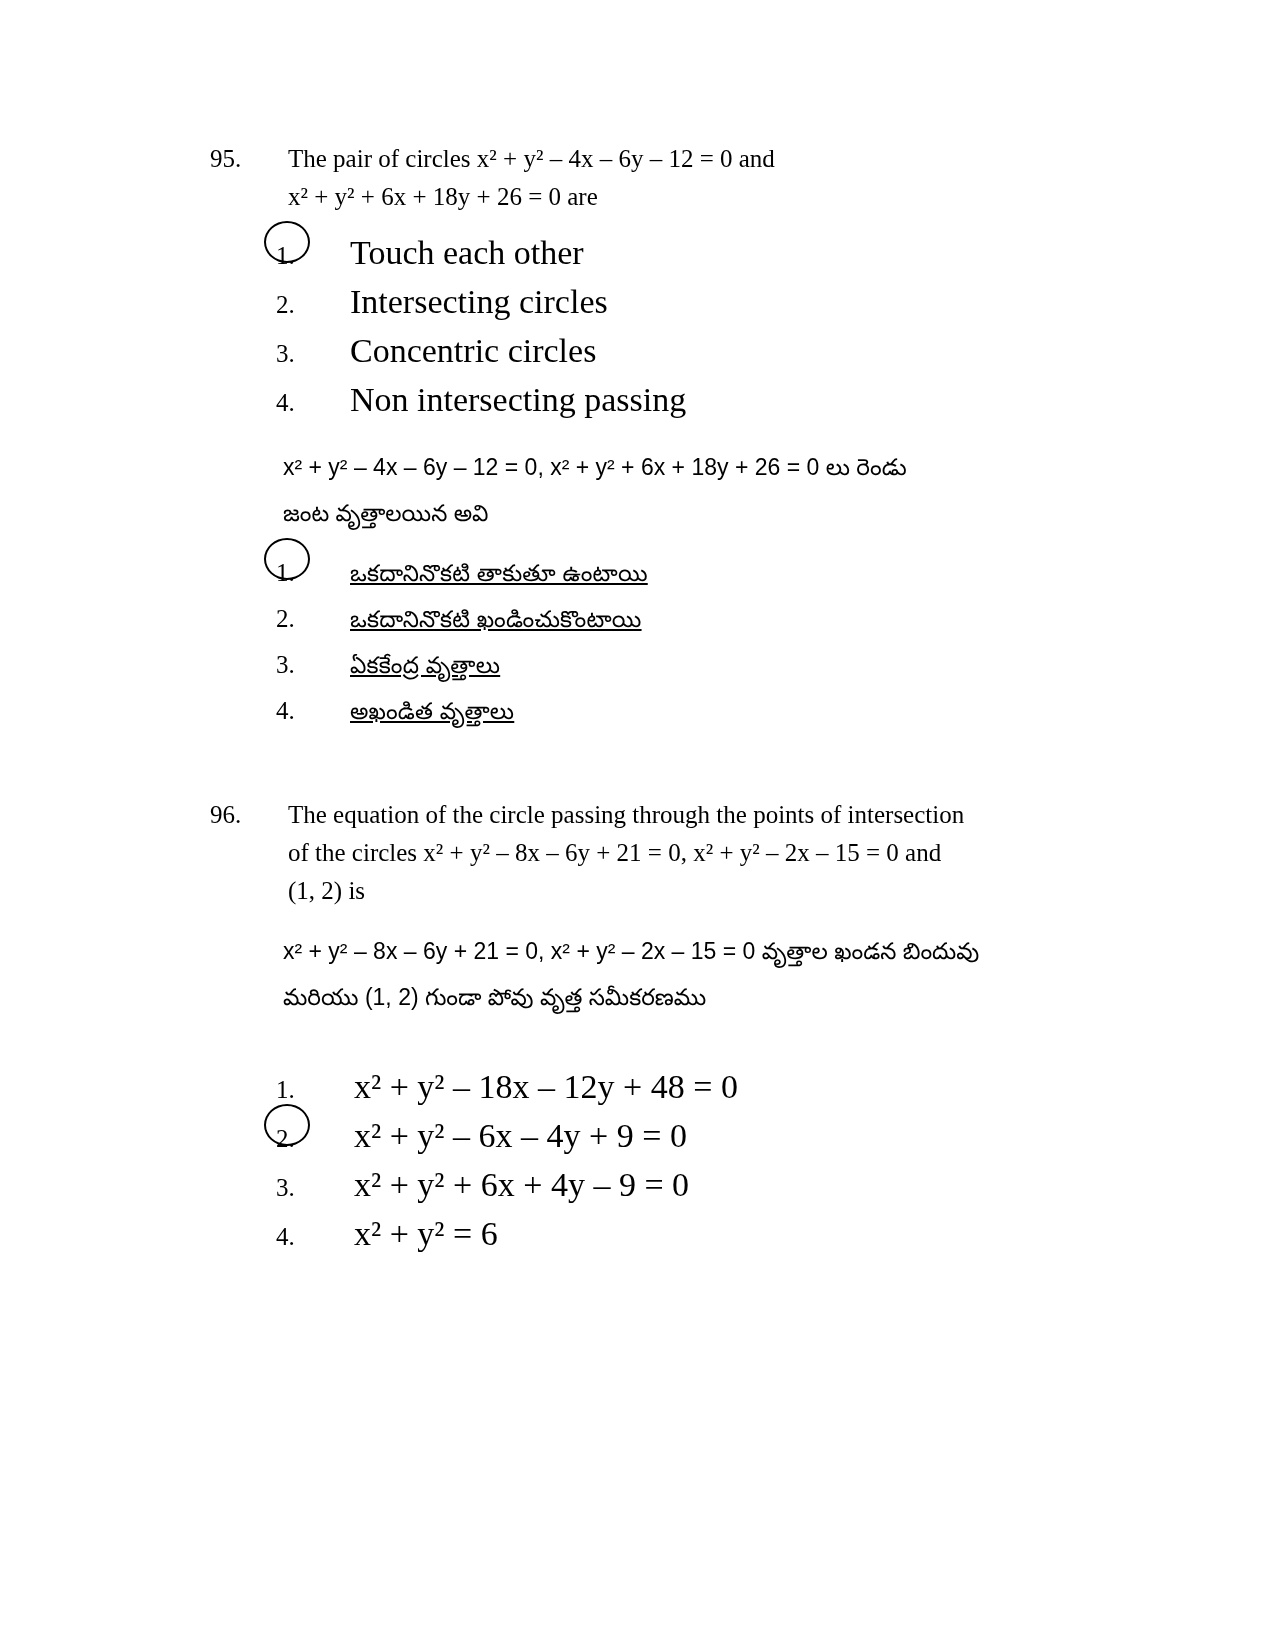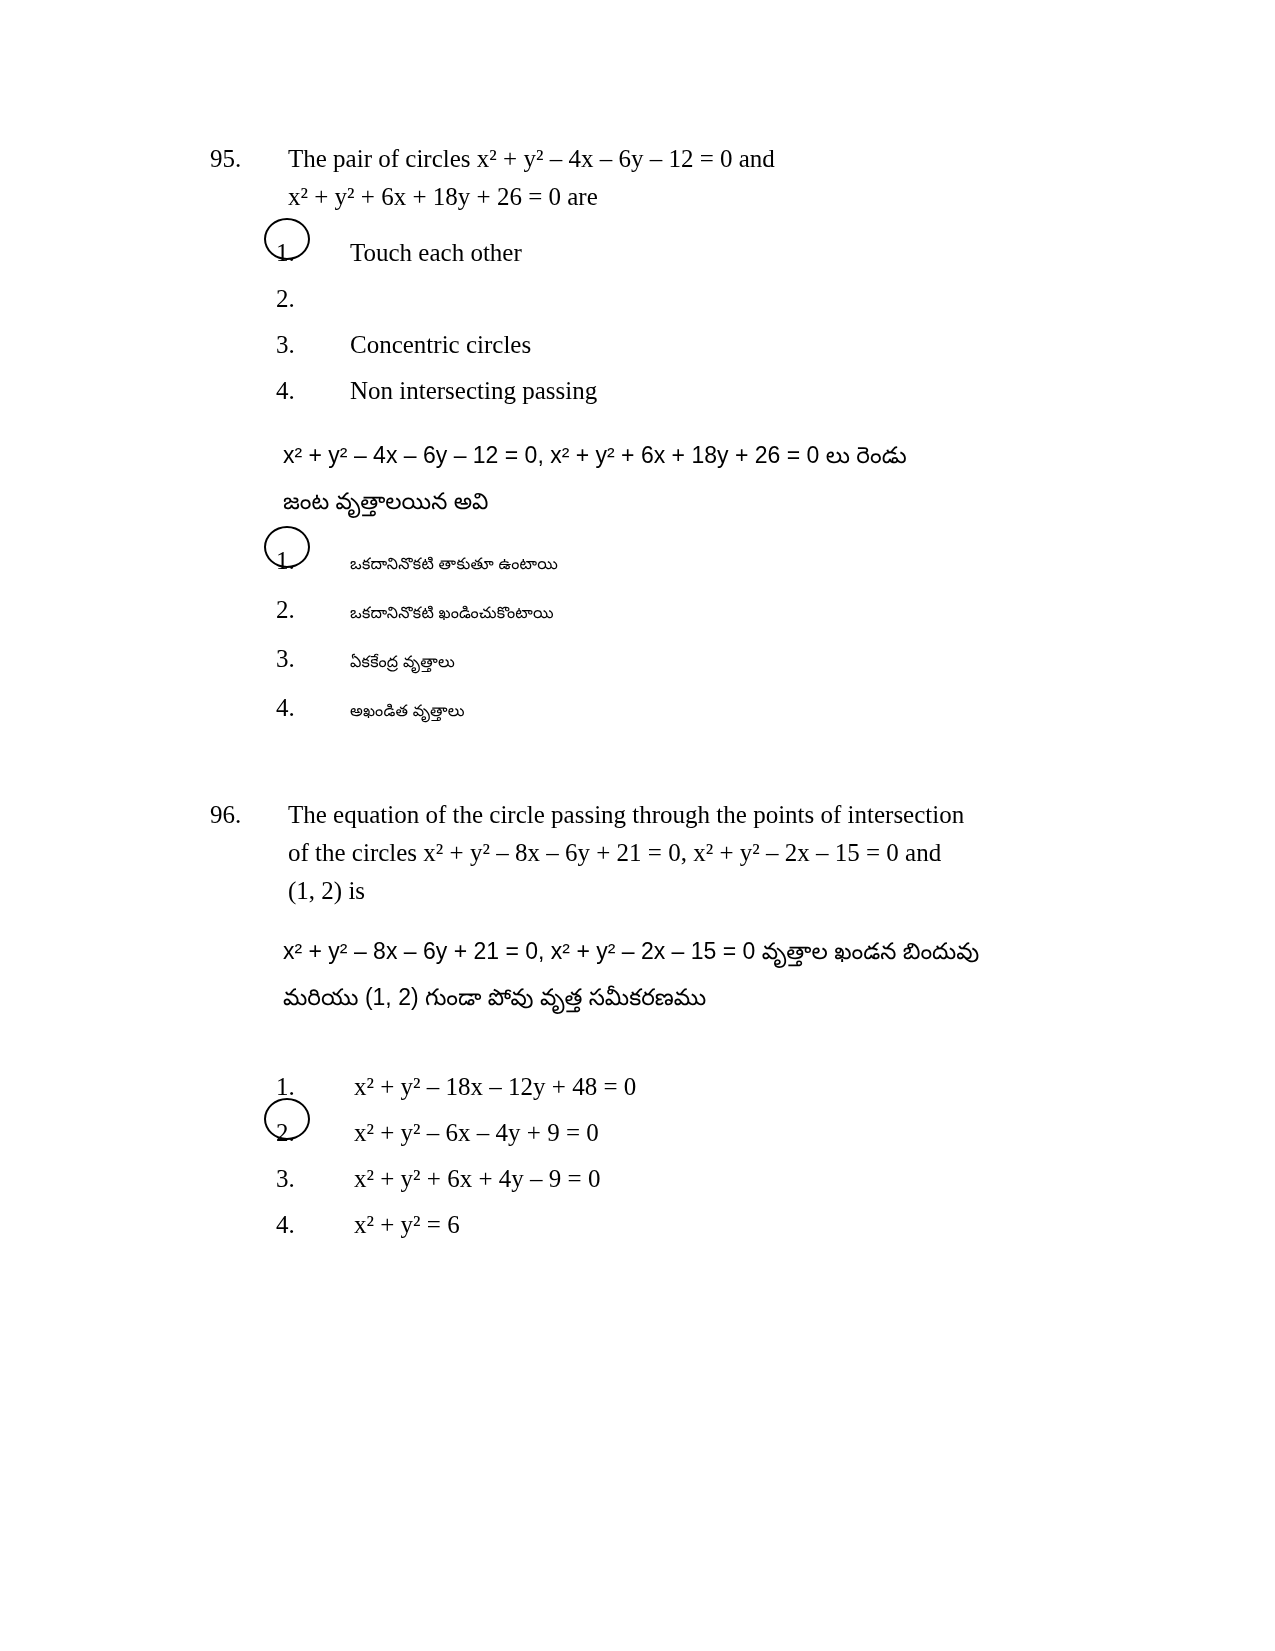--- a/index.html
+++ b/index.html
@@ -85,21 +85,21 @@
     left: -12px;
     top: -12px;
     width: 46px;
     height: 42px;
     border: 2px solid #000;
     border-radius: 50%;
     box-sizing: border-box;
   }
   .opt-text {
     flex: 1 1 auto;
-    font-size: 25px;
+    font-size: 34px;
     padding-left: 28px;
     white-space: nowrap;
   }
   .opt-text.eq {
     padding-left: 32px;
   }
 
   
   .telugu {
     font-family: "Liberation Sans", "DejaVu Sans", sans-serif;
@@ -108,22 +108,23 @@
   .te-line {
     font-size: 25px;
     line-height: 46px;
     padding-left: 283px;
     white-space: nowrap;
   }
   .te-line .telugu {
     font-size: 23px;
   }
   .opt-text.telugu {
-    font-size: 16px;
+    font-size: 23px;
     letter-spacing: 0.2px;
+    text-decoration: underline;
   }
 
   .gap-s { height: 18px; }
   .gap-m { height: 30px; }
   .gap-l { height: 62px; }
   .gap-xl { height: 96px; }
 </style>
 </head>
 <body>
 
@@ -146,20 +147,21 @@
 
         <div class="opt">
           <div class="opt-num circled">
             <span class="circle-wrap">1.</span>
           </div>
           <div class="opt-text">Touch each other</div>
         </div>
 
         <div class="opt">
           <div class="opt-num">2.</div>
+          <div class="opt-text">Intersecting circles</div>
         </div>
 
         <div class="opt">
           <div class="opt-num">3.</div>
           <div class="opt-text">Concentric circles</div>
         </div>
 
         <div class="opt">
           <div class="opt-num">4.</div>
           <div class="opt-text">Non intersecting passing</div>

